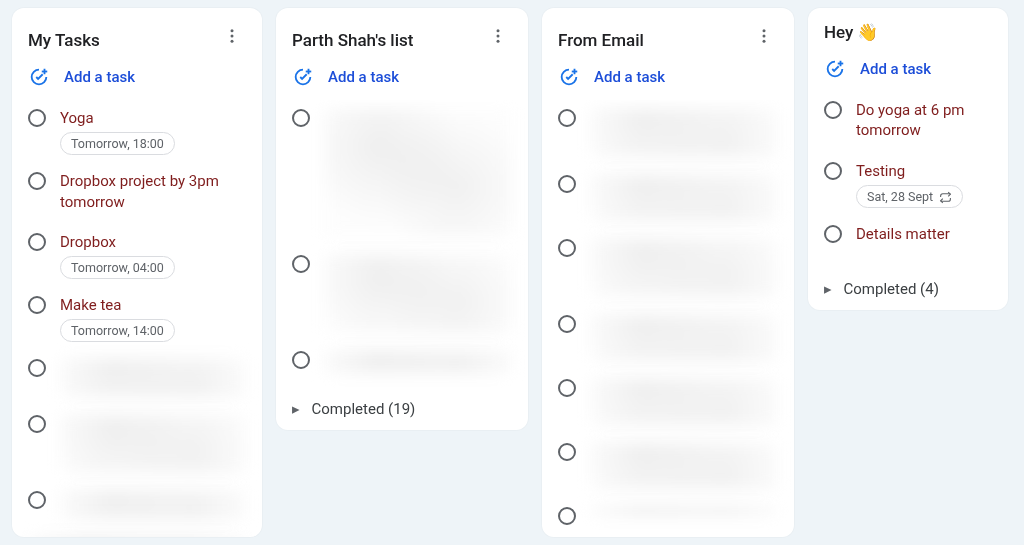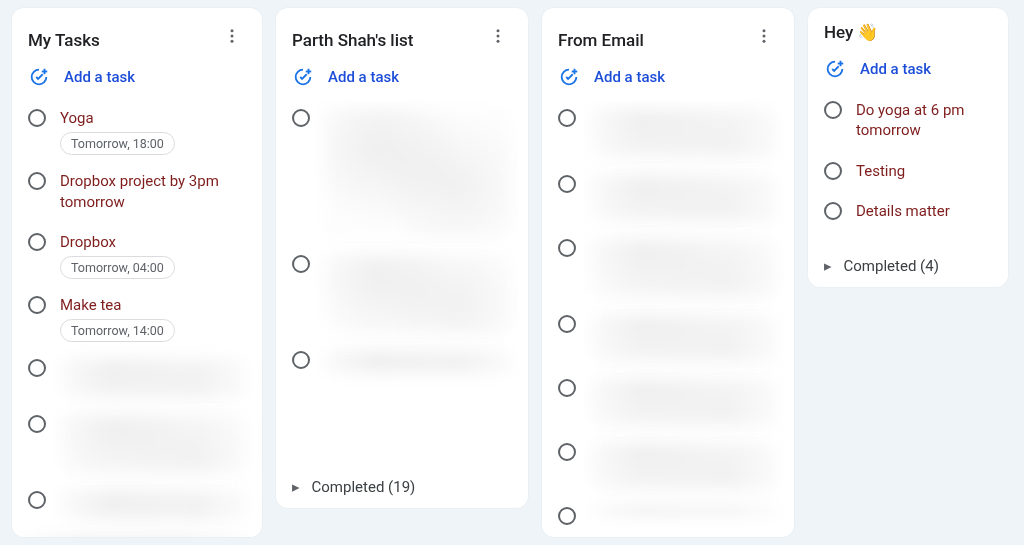--- a/index.html
+++ b/index.html
@@ -194,21 +194,21 @@
     </div>
     <div class="task blur-task">
 
       <div class="task-body">
           <div class="blur-block" style="height:22px"></div>
         </div>
     </div>
   </div>
 </div>
 
-<div class="list-column wide" style="align-self:flex-start; height:500px;">
+<div class="list-column wide" style="align-self:flex-start; height:422px;">
   <div class="list-header">
     <div class="list-title">Parth Shah's list</div>
     <div class="more-btn">
       <svg width="18" height="18" viewBox="0 0 24 24" fill="#5f6368">
           <circle cx="12" cy="5" r="2"></circle>
           <circle cx="12" cy="12" r="2"></circle>
           <circle cx="12" cy="19" r="2"></circle>
         </svg>
     </div>
   </div>
@@ -331,20 +331,29 @@
     <div class="task">
       <div class="radio"></div>
       <div class="task-body">
           <div class="task-title">Do yoga at 6 pm tomorrow</div>
         </div>
     </div>
     <div class="task">
       <div class="radio"></div>
       <div class="task-body">
         <div class="task-title">Testing</div>
+        <span class="chip">
+          <span>Sat, 28 Sept</span>
+          <svg width="13" height="13" viewBox="0 0 24 24" fill="none" stroke="#5f6368" stroke-width="2">
+              <path d="M17 2l4 4-4 4"></path>
+              <path d="M3 11V9a4 4 0 0 1 4-4h14"></path>
+              <path d="M7 22l-4-4 4-4"></path>
+              <path d="M21 13v2a4 4 0 0 1-4 4H3"></path>
+            </svg>
+        </span>
       </div>
     </div>
     <div class="task">
       <div class="radio"></div>
       <div class="task-body">
           <div class="task-title">Details matter</div>
         </div>
     </div>
   </div>
   <div class="completed-row">

